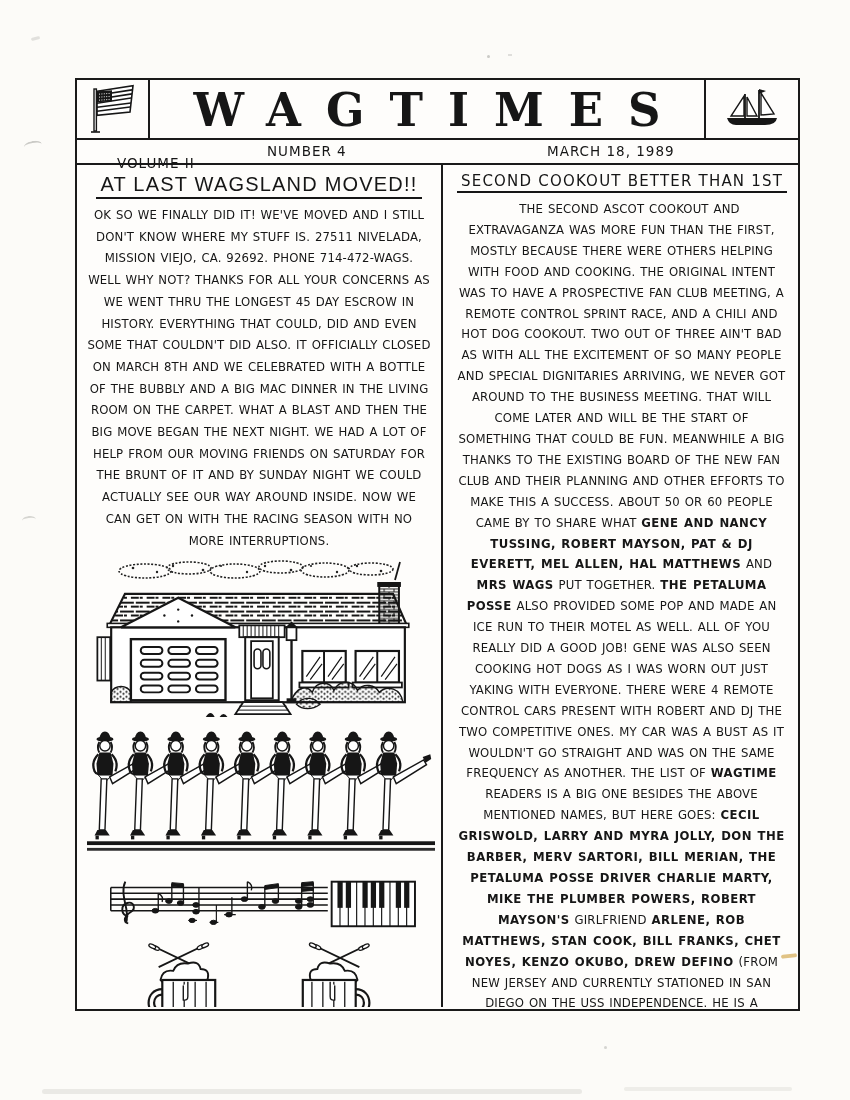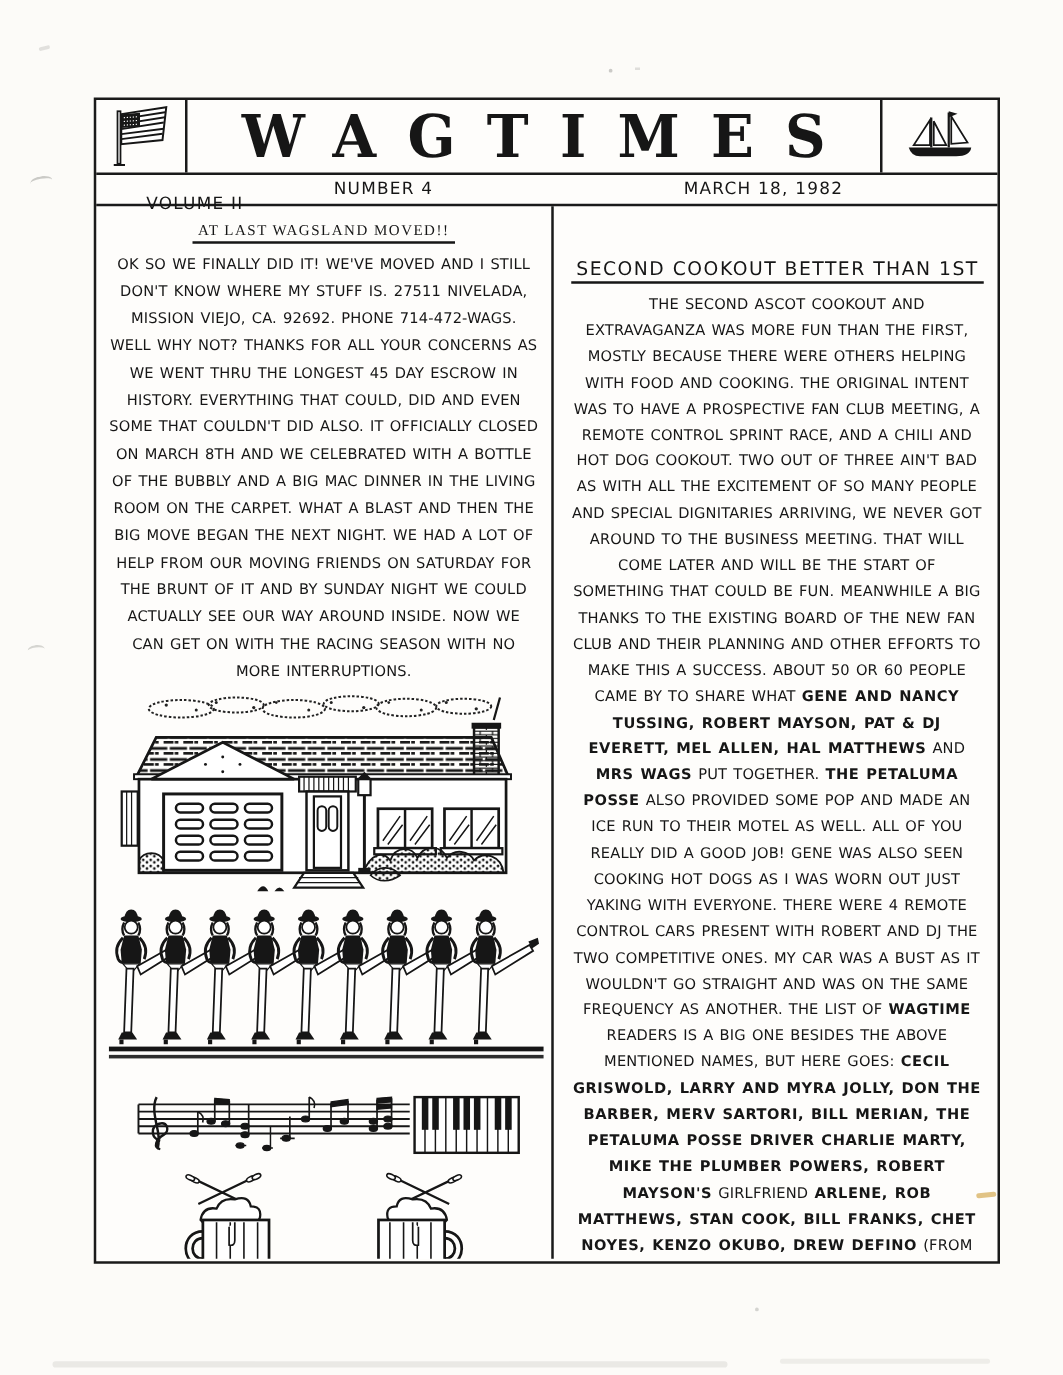--- a/index.html
+++ b/index.html
@@ -26,27 +26,27 @@
   
   .dateline{height:23px; border-bottom:2px solid #1a1a1a; position:relative;
     font-size:13.5px; letter-spacing:1px; white-space:nowrap;}
   .dateline .vol{position:absolute; left:40px; top:15px;}
   .dateline .num{position:absolute; left:190px; top:3px;}
   .dateline .date{position:absolute; left:470px; top:3px;}
   
   .columns{display:flex; height:842px;}
   .col-left{width:366px; border-right:2px solid #1a1a1a; box-sizing:border-box;
     padding:6px 10px 0 10px; overflow:hidden;}
-  .col-right{flex:1; box-sizing:border-box; padding:4px 12px 0 14px; overflow:hidden;margin-top:34px;}
+  .col-right{flex:1; box-sizing:border-box; padding:4px 12px 0 14px; overflow:hidden;}
   .headline{text-align:center; margin:2px 0 6px 0;}
   .headline .hl{
     display:inline-block; border-bottom:2px solid #161616; padding:0 4px 1px 4px;
     font-size:15px; letter-spacing:1.2px; white-space:nowrap;
   }
-  .headline.serif .hl{font-family:Liberation Serif, serif; font-size:12px;}
+  .headline.serif .hl{font-family:Liberation Sans, sans-serif; font-size:20px;}
   .bodytext{
     font-size:11.7px; line-height:21.7px; letter-spacing:0.15px; word-spacing:1px;
     text-align:center; margin:0;
   }
   .col-right .bodytext{line-height:20.9px; text-indent:16px;}
   .b{font-weight:bold; letter-spacing:0.45px;}
   
   .clip{display:block; margin:0 auto;}
   .shrubs{width:292px; height:26px; margin-top:4px;}
   .house{width:332px; height:136px;}
@@ -97,21 +97,21 @@
           <polygon points="26,10 26,29 36,29" fill="#fff" stroke="#161616" stroke-width="1.4"></polygon>
           <polygon points="40,6 40,28 53,27" fill="#fff" stroke="#161616" stroke-width="1.4"></polygon>
           <polygon points="38,2 45,4 38,7" fill="#161616"></polygon>
         </svg>
       </div>
     </div>
 
     <div class="dateline">
       <span class="vol">VOLUME II</span>
       <span class="num">NUMBER 4</span>
-      <span class="date">MARCH 18, 1982</span>
+      <span class="date">MARCH 18, 1989</span>
     </div>
 
     <div class="columns">
 
       <div class="col-left">
         <div class="headline serif">
           <span class="hl">AT LAST  WAGSLAND MOVED!!</span>
         </div>
         <p class="bodytext">OK SO WE FINALLY DID IT! WE'VE MOVED AND I STILL DON'T KNOW WHERE MY STUFF IS. 27511 NIVELADA, MISSION VIEJO, CA. 92692.  PHONE 714-472-WAGS. WELL WHY NOT? THANKS FOR ALL YOUR CONCERNS AS WE WENT THRU THE LONGEST 45 DAY ESCROW IN HISTORY.  EVERYTHING THAT COULD, DID AND EVEN SOME THAT COULDN'T DID ALSO. IT OFFICIALLY CLOSED ON MARCH 8TH AND WE CELEBRATED WITH A BOTTLE OF THE BUBBLY AND A BIG MAC DINNER IN THE LIVING ROOM ON THE CARPET. WHAT A BLAST AND THEN THE BIG MOVE BEGAN THE NEXT NIGHT. WE HAD A LOT OF HELP FROM OUR MOVING FRIENDS ON SATURDAY FOR THE BRUNT OF IT AND BY SUNDAY NIGHT WE COULD ACTUALLY SEE OUR WAY AROUND INSIDE. NOW WE CAN GET ON WITH THE RACING SEASON WITH NO MORE INTERRUPTIONS.</p>
 

